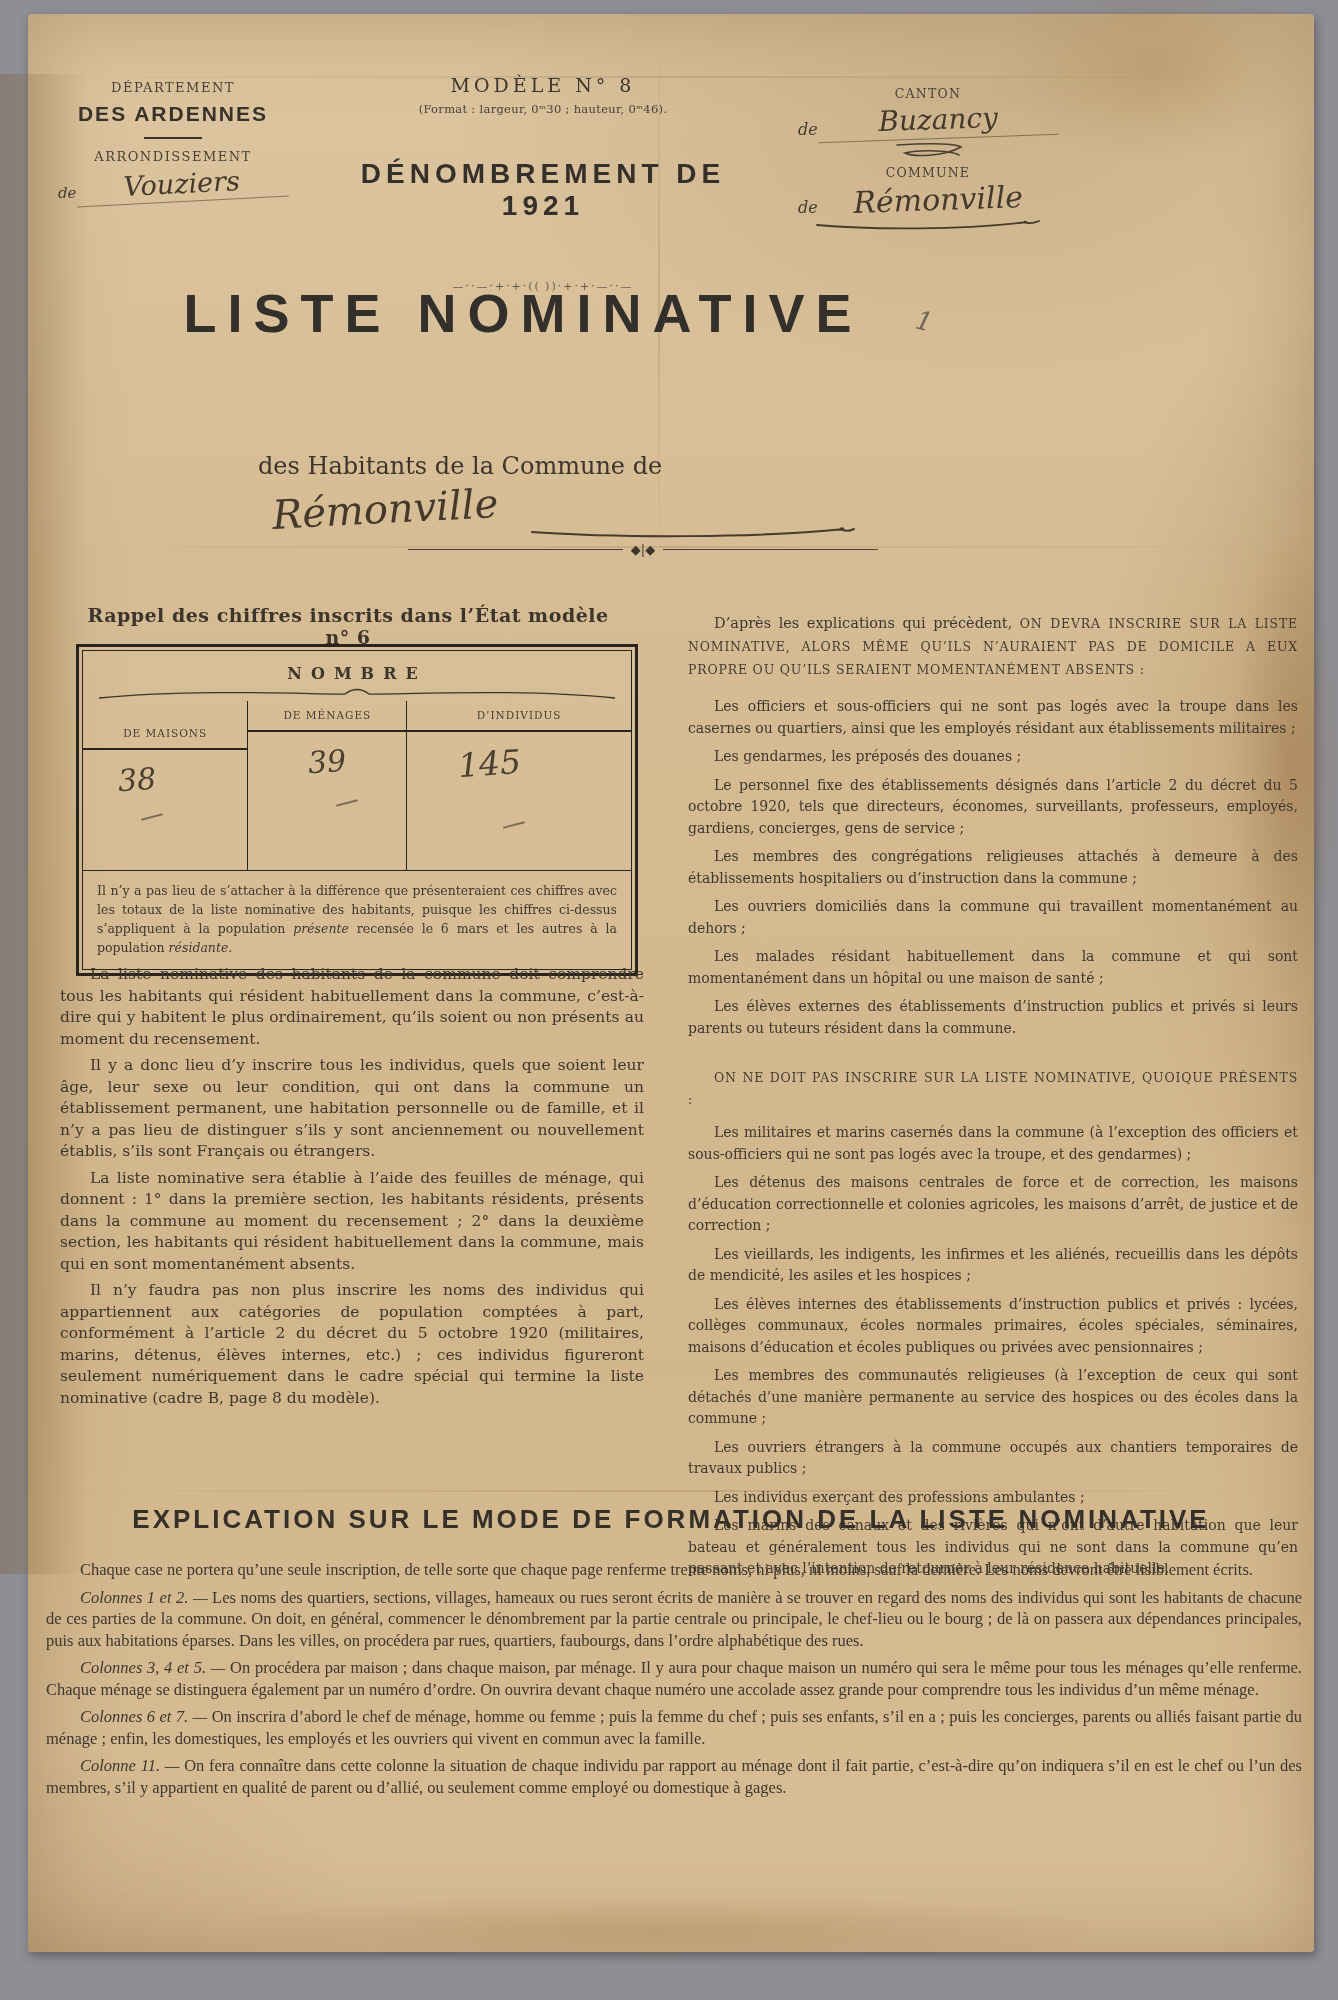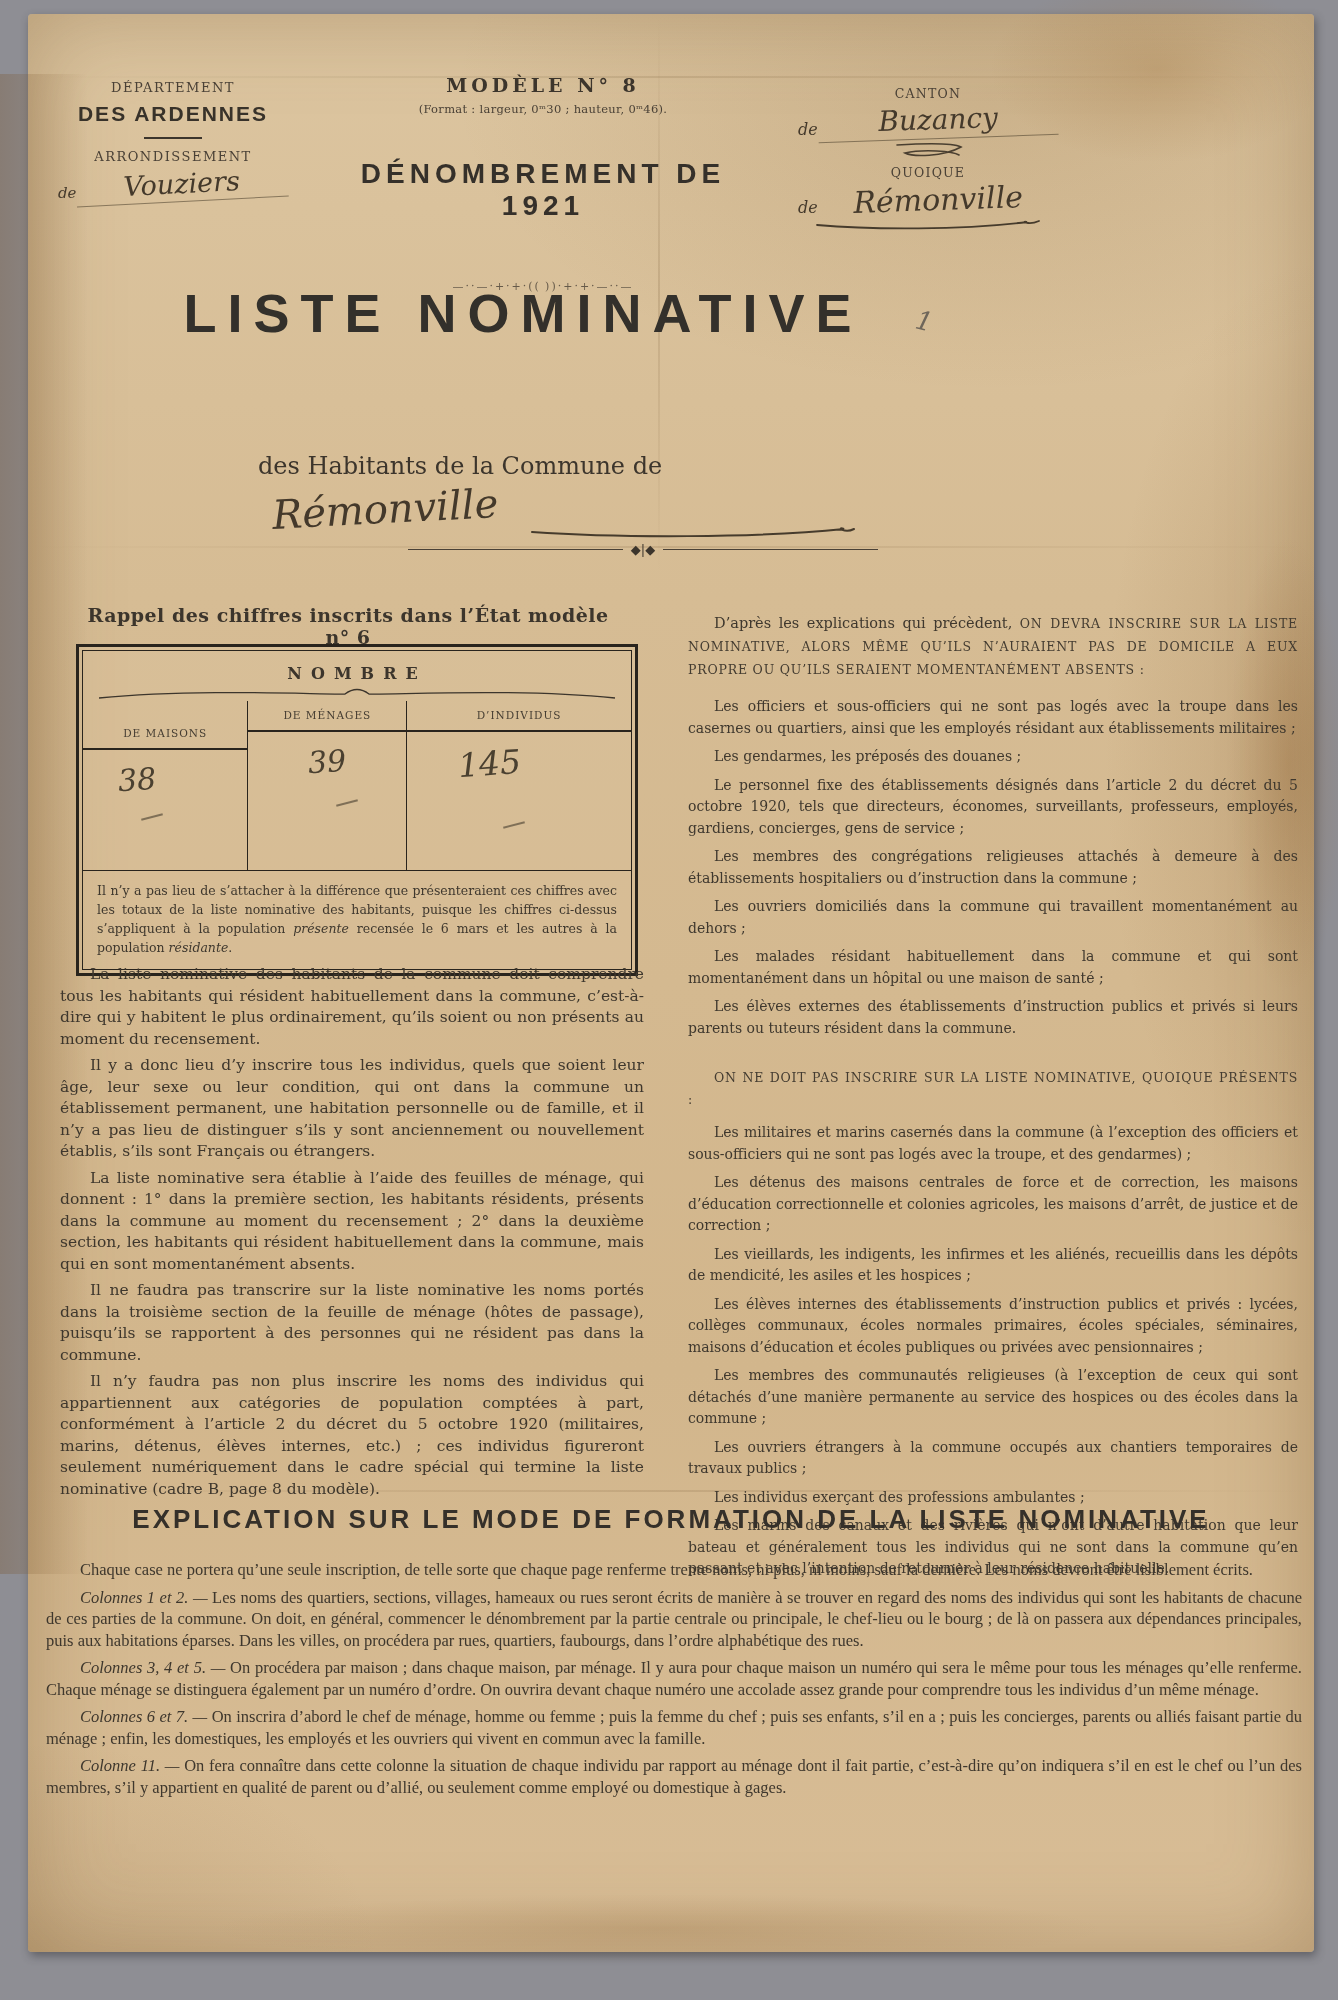--- a/index.html
+++ b/index.html
@@ -15,21 +15,21 @@
          border-radius:4px;color:#3c352c;}
   .crease-v{position:absolute;width:2px;background:linear-gradient(180deg,rgba(95,65,30,.0),rgba(95,65,30,.16),rgba(95,65,30,.0));}
   .crease-h{position:absolute;height:2px;background:linear-gradient(90deg,rgba(95,65,30,.0),rgba(95,65,30,.14),rgba(95,65,30,.0));}
   .stain{position:absolute;border-radius:50%;pointer-events:none;}
   .abs{position:absolute;}
   .ctr{text-align:center;}
   .caps-label{font-size:13px;letter-spacing:1.5px;color:#4a4136;}
   .caps-small{font-size:12.5px;letter-spacing:1.2px;color:#4a4136;}
   .dept-name{font-family:"Liberation Sans",sans-serif;font-weight:bold;font-size:21px;letter-spacing:2px;color:#38322a;margin-top:7px;}
   .mini-rule{width:58px;height:2px;background:#3c352c;margin:11px auto 10px auto;}
-  .model-title{font-weight:bold;font-size:19px;letter-spacing:4px;}
+  .model-title{font-weight:normal;font-size:19px;letter-spacing:4px;}
   .model-format{font-size:11.5px;color:#4a4136;margin-top:6px;letter-spacing:.3px;}
   .census-title{font-family:"Liberation Sans",sans-serif;font-weight:bold;font-size:28px;letter-spacing:5px;color:#35302a;}
   .ornament{font-size:11px;letter-spacing:2px;color:#4a4136;opacity:.8;}
   .script{font-style:italic;color:#44392b;}
   .hand-line{border-bottom:1px solid rgba(70,58,40,.55);}
   .big-title{font-family:"Liberation Sans",sans-serif;font-weight:bold;font-size:54px;letter-spacing:11px;color:#33302b;white-space:nowrap;}
   .subtitle{font-size:24px;color:#3c352c;}
   .divider{display:flex;align-items:center;}
   .divider .line{flex:1;height:1px;background:#4a4136;}
   .divider .glyph{padding:0 8px;font-size:13px;color:#3c352c;}
@@ -95,21 +95,21 @@
 
     <div class="abs ctr" style="left:770px;top:72px;width:260px;">
       <div class="caps-small">CANTON</div>
       <div style="display:flex;align-items:flex-end;margin-top:2px;">
         <span class="script" style="font-size:16px;">de</span>
         <span class="script hand-line" style="font-size:28px;flex:1;text-align:center;transform:rotate(-2deg);padding-bottom:2px;">Buzancy</span>
       </div>
       <svg width="90" height="22" viewBox="0 0 90 22" style="margin:2px auto 0 auto;">
         <path d="M14,4 C48,2 70,2 78,6 C60,16 30,16 22,12 C40,8 70,10 76,14" stroke="#4a3f30" stroke-width="1.6" fill="none" stroke-linecap="round"></path>
       </svg>
-      <div class="caps-small" style="margin-top:2px;">QUOIQUE</div>
+      <div class="caps-small" style="margin-top:2px;">COMMUNE</div>
       <div style="display:flex;align-items:flex-end;margin-top:2px;">
         <span class="script" style="font-size:16px;">de</span>
         <span class="script" style="font-size:30px;flex:1;text-align:center;transform:rotate(-2deg);">Rémonville</span>
       </div>
       <svg width="230" height="14" viewBox="0 0 230 14" style="margin:0 auto;">
         <path d="M4,8 C60,13 150,13 214,5 C208,3 214,9 226,4" stroke="#463b2c" stroke-width="1.8" fill="none" stroke-linecap="round"></path>
       </svg>
     </div>
 
     <div class="abs pencil" style="left:888px;top:292px;">1</div>
@@ -166,21 +166,20 @@
         <div class="tbl-note">
           <span>Il n’y a pas lieu de s’attacher à la différence que présenteraient ces chiffres avec les totaux de la liste nominative des habitants, puisque les chiffres ci-dessus s’appliquent à la population </span><span class="em">présente</span><span> recensée le 6 mars et les autres à la population </span><span class="em">résidante</span><span>.</span>
         </div>
       </div>
     </div>
 
     <div class="abs bodytext leftcol" style="left:32px;top:950px;width:584px;">
       <p>La liste nominative des habitants de la commune doit comprendre tous les habitants qui résident habituellement dans la commune, c’est-à-dire qui y habitent le plus ordinairement, qu’ils soient ou non présents au moment du recensement.</p>
       <p>Il y a donc lieu d’y inscrire tous les individus, quels que soient leur âge, leur sexe ou leur condition, qui ont dans la commune un établissement permanent, une habitation personnelle ou de famille, et il n’y a pas lieu de distinguer s’ils y sont anciennement ou nouvellement établis, s’ils sont Français ou étrangers.</p>
       <p>La liste nominative sera établie à l’aide des feuilles de ménage, qui donnent : 1° dans la première section, les habitants résidents, présents dans la commune au moment du recensement ; 2° dans la deuxième section, les habitants qui résident habituellement dans la commune, mais qui en sont momentanément absents.</p>
-      <p>Il ne faudra pas transcrire sur la liste nominative les noms portés dans la troisième section de la feuille de ménage (hôtes de passage), puisqu’ils se rapportent à des personnes qui ne résident pas dans la commune.</p>
       <p>Il n’y faudra pas non plus inscrire les noms des individus qui appartiennent aux catégories de population comptées à part, conformément à l’article 2 du décret du 5 octobre 1920 (militaires, marins, détenus, élèves internes, etc.) ; ces individus figureront seulement numériquement dans le cadre spécial qui termine la liste nominative (cadre B, page 8 du modèle).</p>
     </div>
 
     <div class="abs rightcol" style="left:660px;top:598px;width:610px;">
       <p style="line-height:22px;">
         <span class="intro-lead">D’après les explications qui précèdent, </span><span class="sc-heading">ON DEVRA INSCRIRE SUR LA LISTE NOMINATIVE, ALORS MÊME QU’ILS N’AURAIENT PAS DE DOMICILE A EUX PROPRE OU QU’ILS SERAIENT MOMENTANÉMENT ABSENTS :</span>
       </p>
       <div style="height:8px;"></div>
       <p>Les officiers et sous-officiers qui ne sont pas logés avec la troupe dans les casernes ou quartiers, ainsi que les employés résidant aux établissements militaires ;</p>
       <p>Les gendarmes, les préposés des douanes ;</p>

